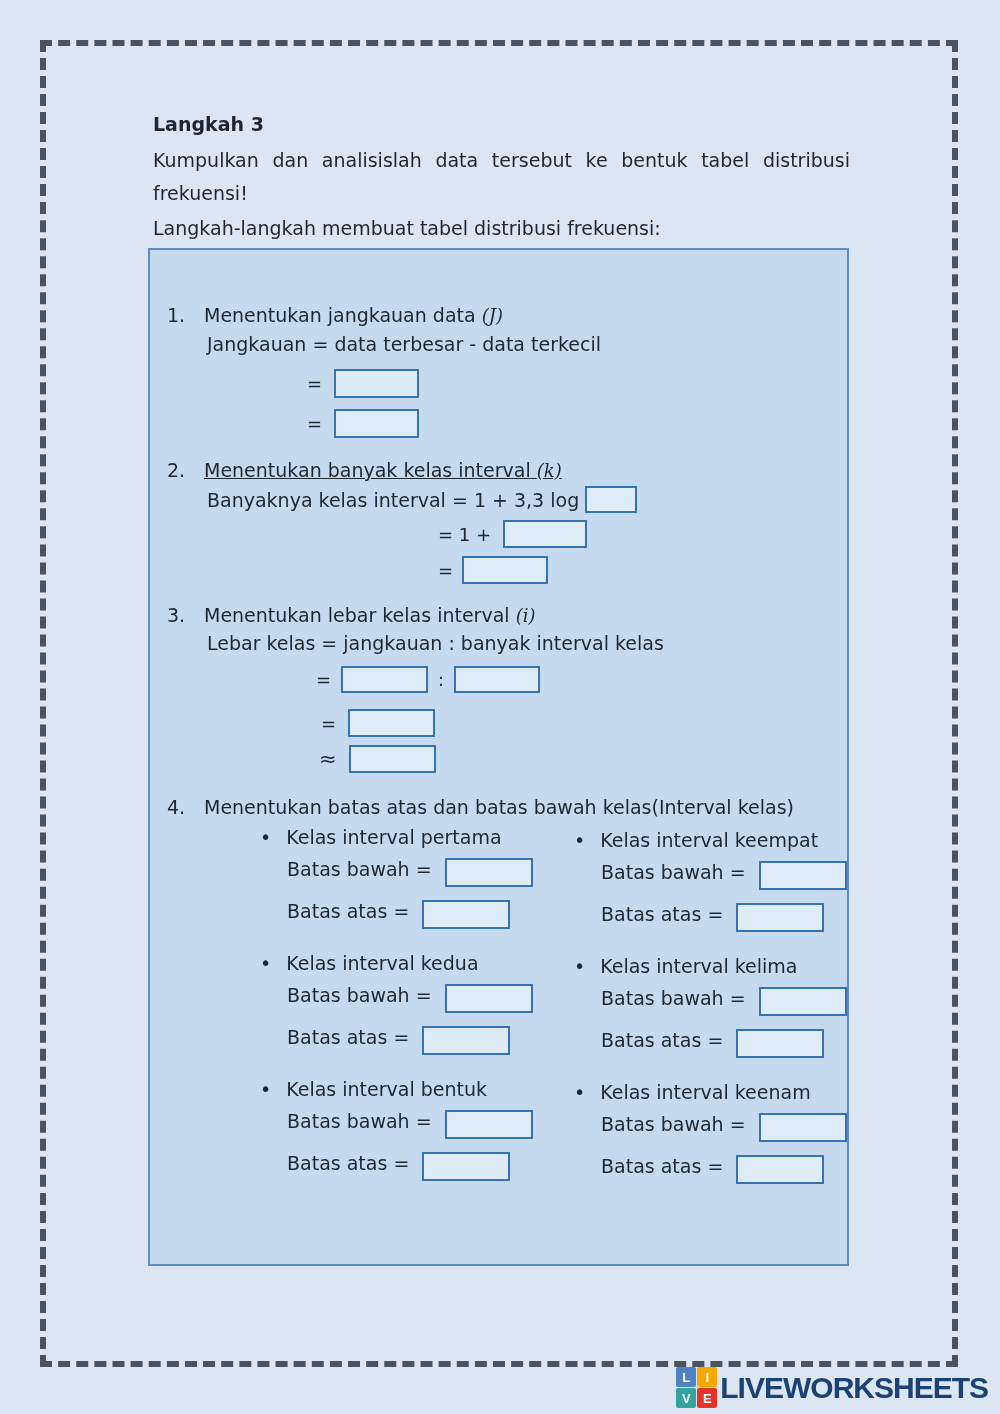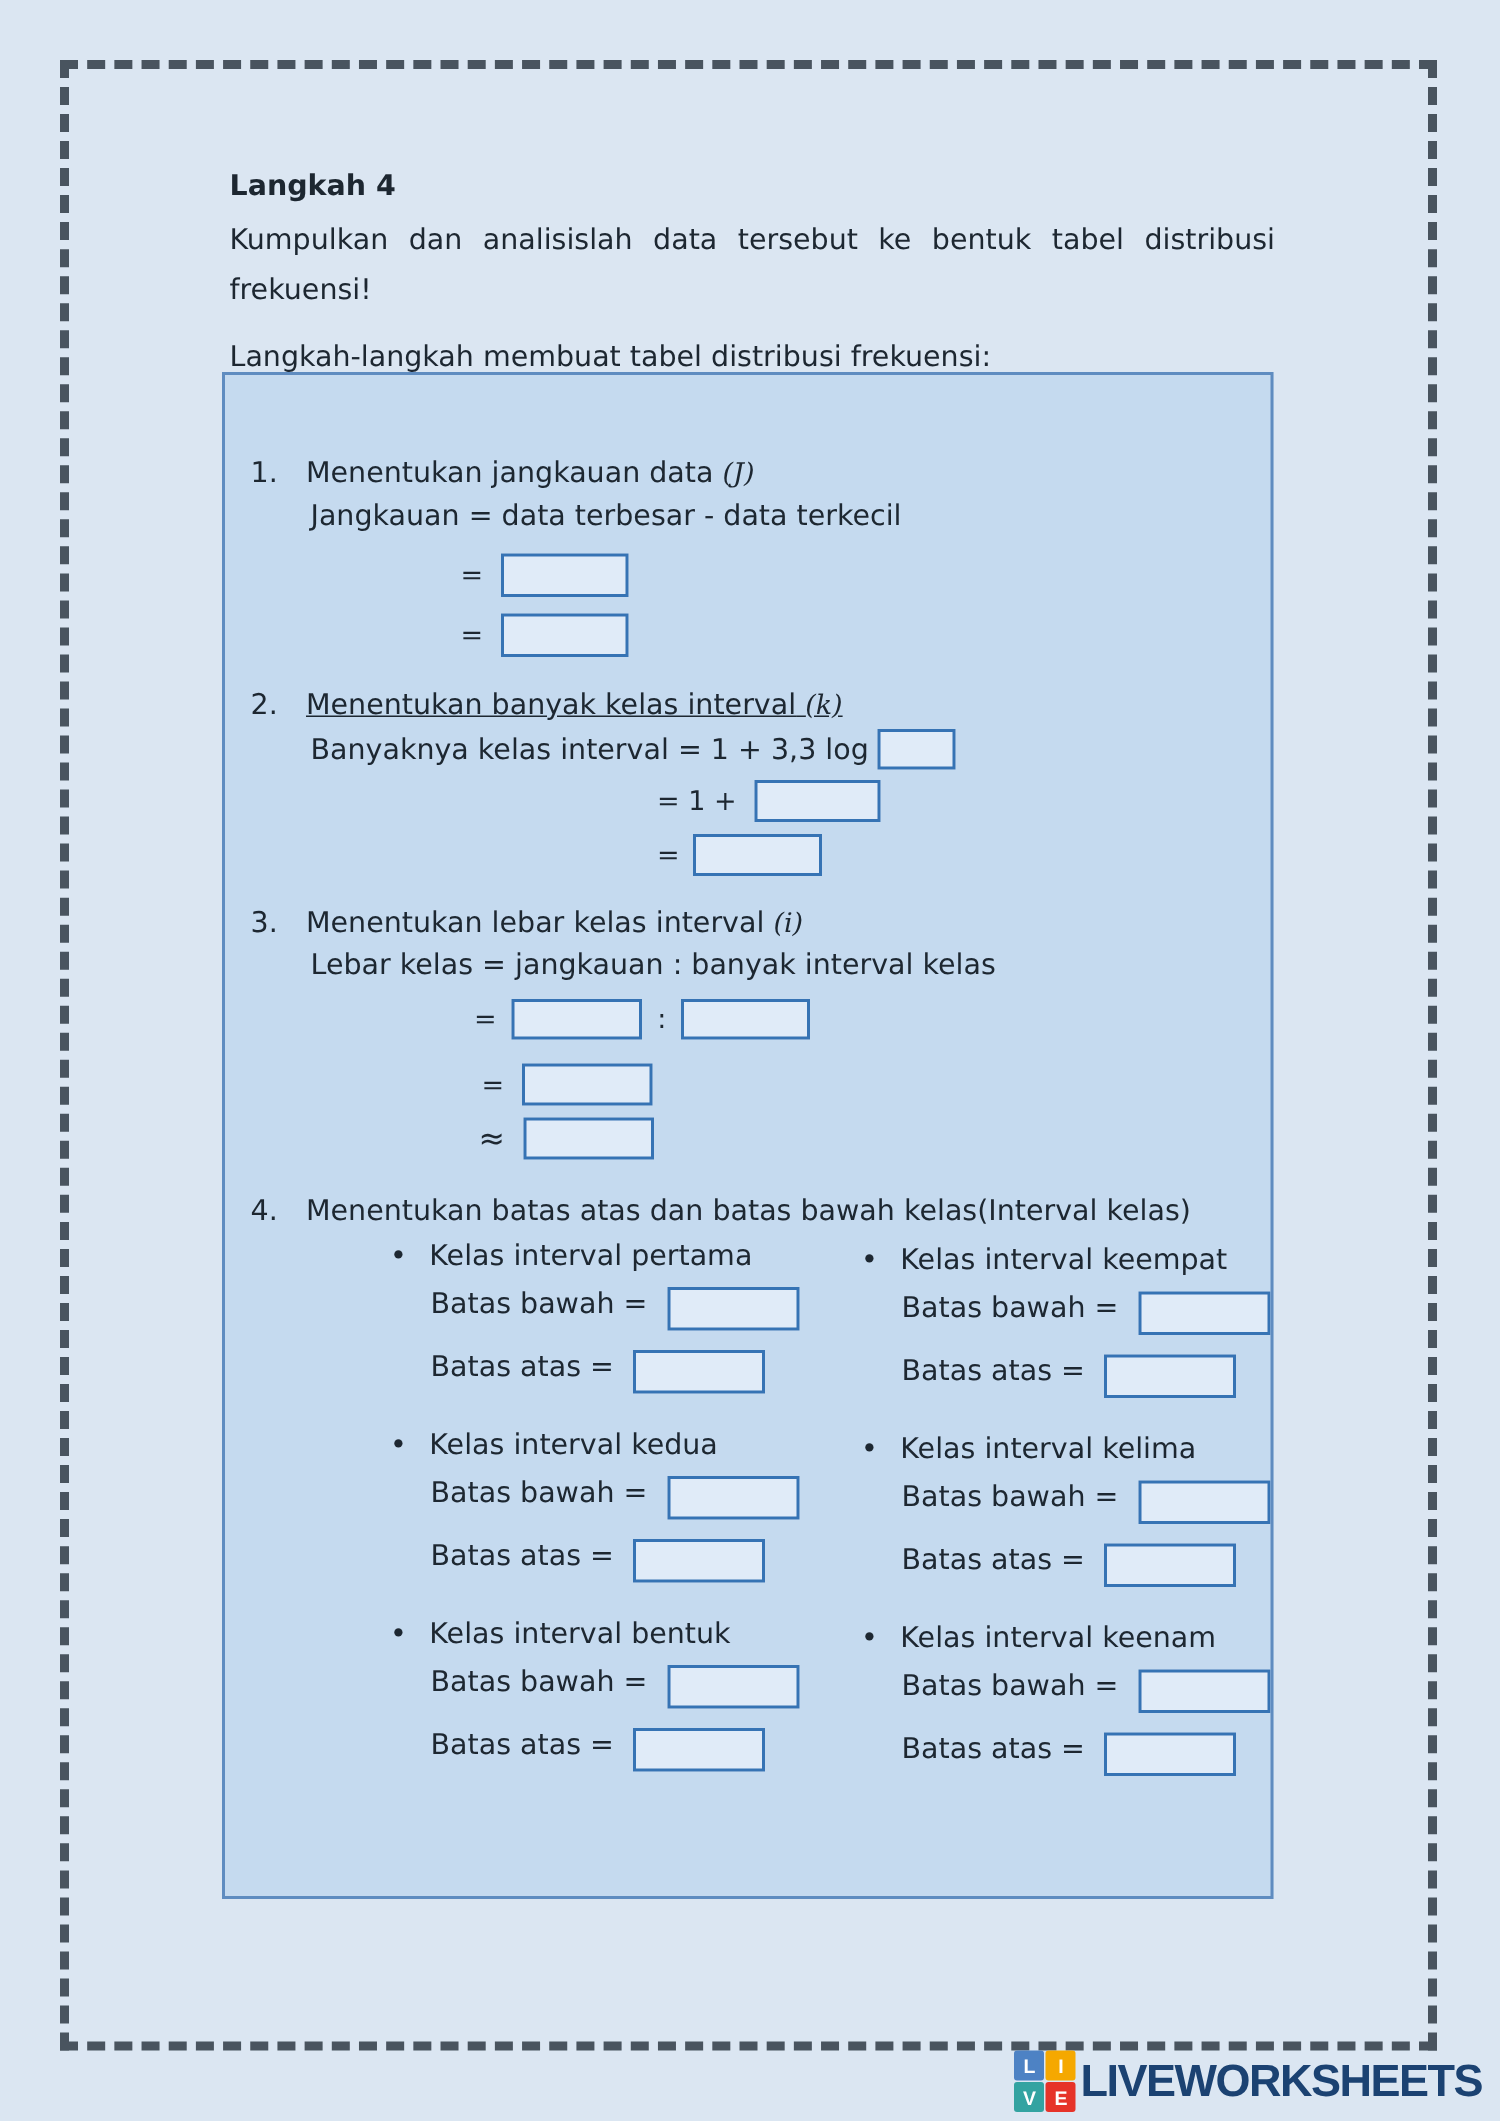--- a/index.html
+++ b/index.html
@@ -12,21 +12,21 @@
     overflow:hidden;
   }
   .dashed-frame {
     position:absolute; left:40px; top:40px; width:918px; height:1327px;
     border:6px dashed #49545f;
   }
   
   .header { position:absolute; left:153px; top:112px; width:697px; font-size:19px; line-height:25px; }
   .h-title { font-weight:bold; margin-bottom:11px; }
   .intro1 { text-align:justify; text-align-last:justify; margin-bottom:8px; }
-  .intro2 { margin-bottom:20px; }
+  .intro2 { margin-bottom:10px; }
   
   .panel {
     position:absolute; left:148px; top:248px; width:701px; height:1018px;
     background:#c5daef; border:2px solid #5f8cc0;
   }
   .line { position:absolute; white-space:nowrap; font-size:19px; line-height:24px; }
   .math { font-family:"DejaVu Serif", serif; font-style:italic; font-size:18px; }
   .eqrow { position:absolute; display:flex; align-items:center; white-space:nowrap; font-size:18px; }
   .gap6 { gap:6px; } .gap9 { gap:9px; } .gap10 { gap:10px; } .gap12 { gap:12px; }
   input.ans {
@@ -59,21 +59,21 @@
     font-family:"Liberation Sans", sans-serif; font-weight:700;
     font-size:30px; letter-spacing:-1px; color:#1b4272;
   }
 </style>
 </head>
 <body>
 
 <div class="dashed-frame"></div>
 
 <div class="header">
-  <div class="h-title">Langkah 4</div>
+  <div class="h-title">Langkah 3</div>
   <div class="intro1">Kumpulkan dan analisislah data tersebut ke bentuk tabel distribusi</div>
   <div class="intro2">frekuensi!</div>
   <div class="subtitle">Langkah-langkah membuat tabel distribusi frekuensi:</div>
 </div>
 
 <div class="panel">
 
   <div class="line" style="left:17px; top:53px;">1.</div>
   <div class="line" style="left:57px; top:82px;">Jangkauan = data terbesar - data terkecil</div>
   <div class="line" style="left:54px; top:53px;">

